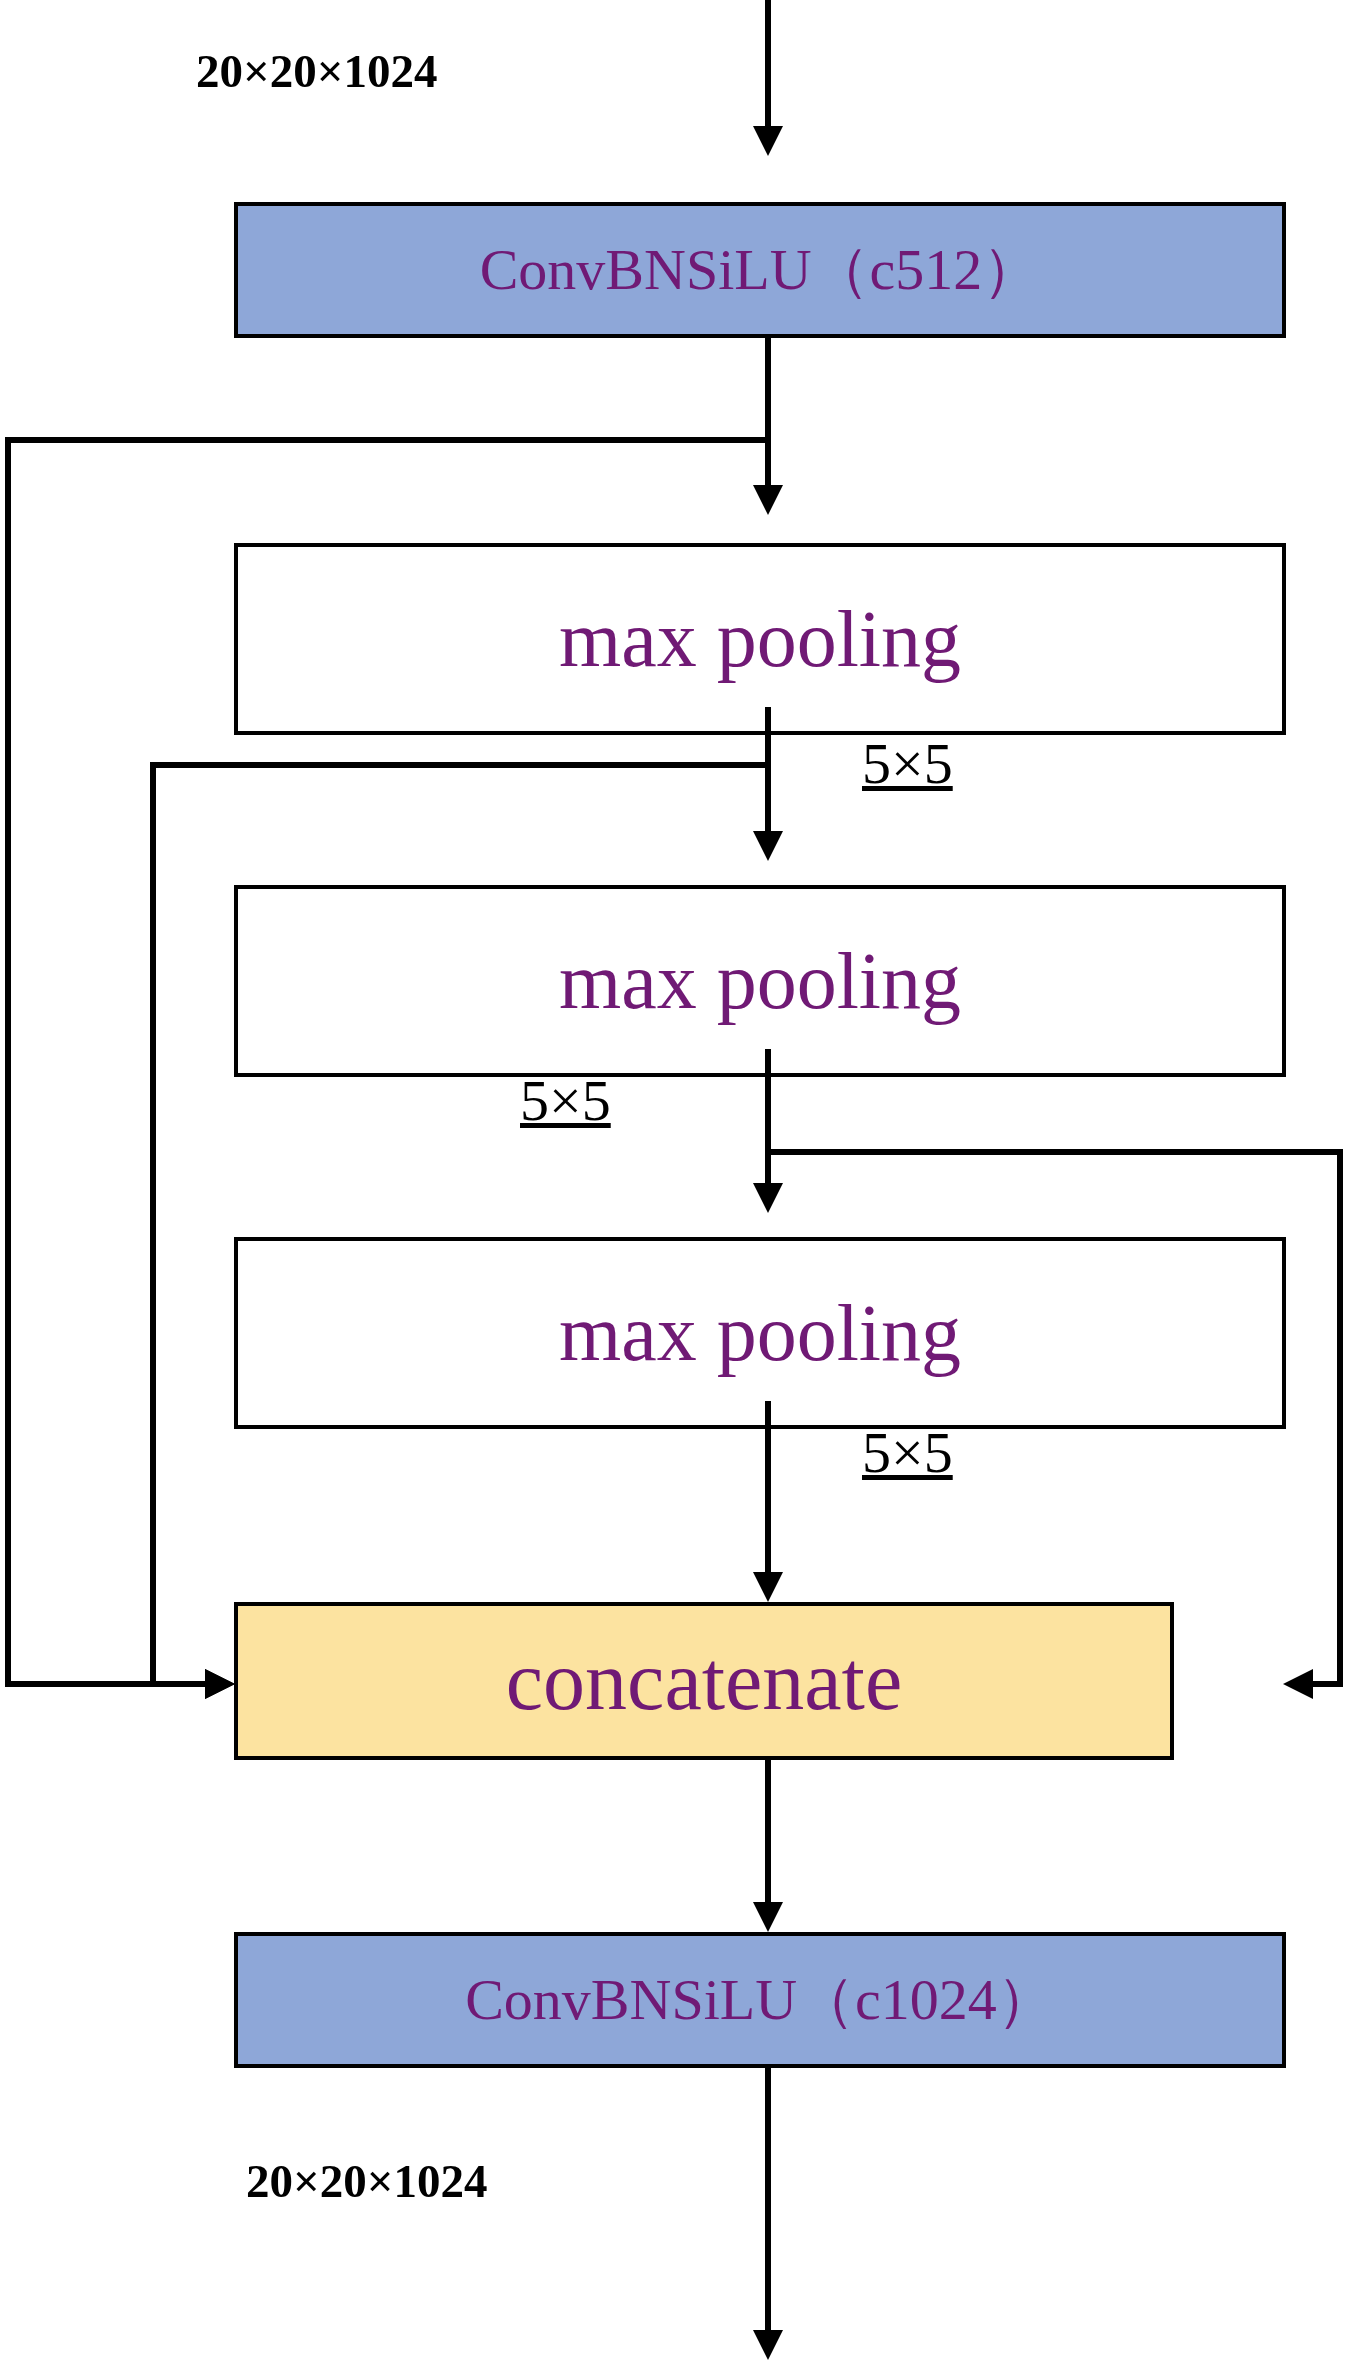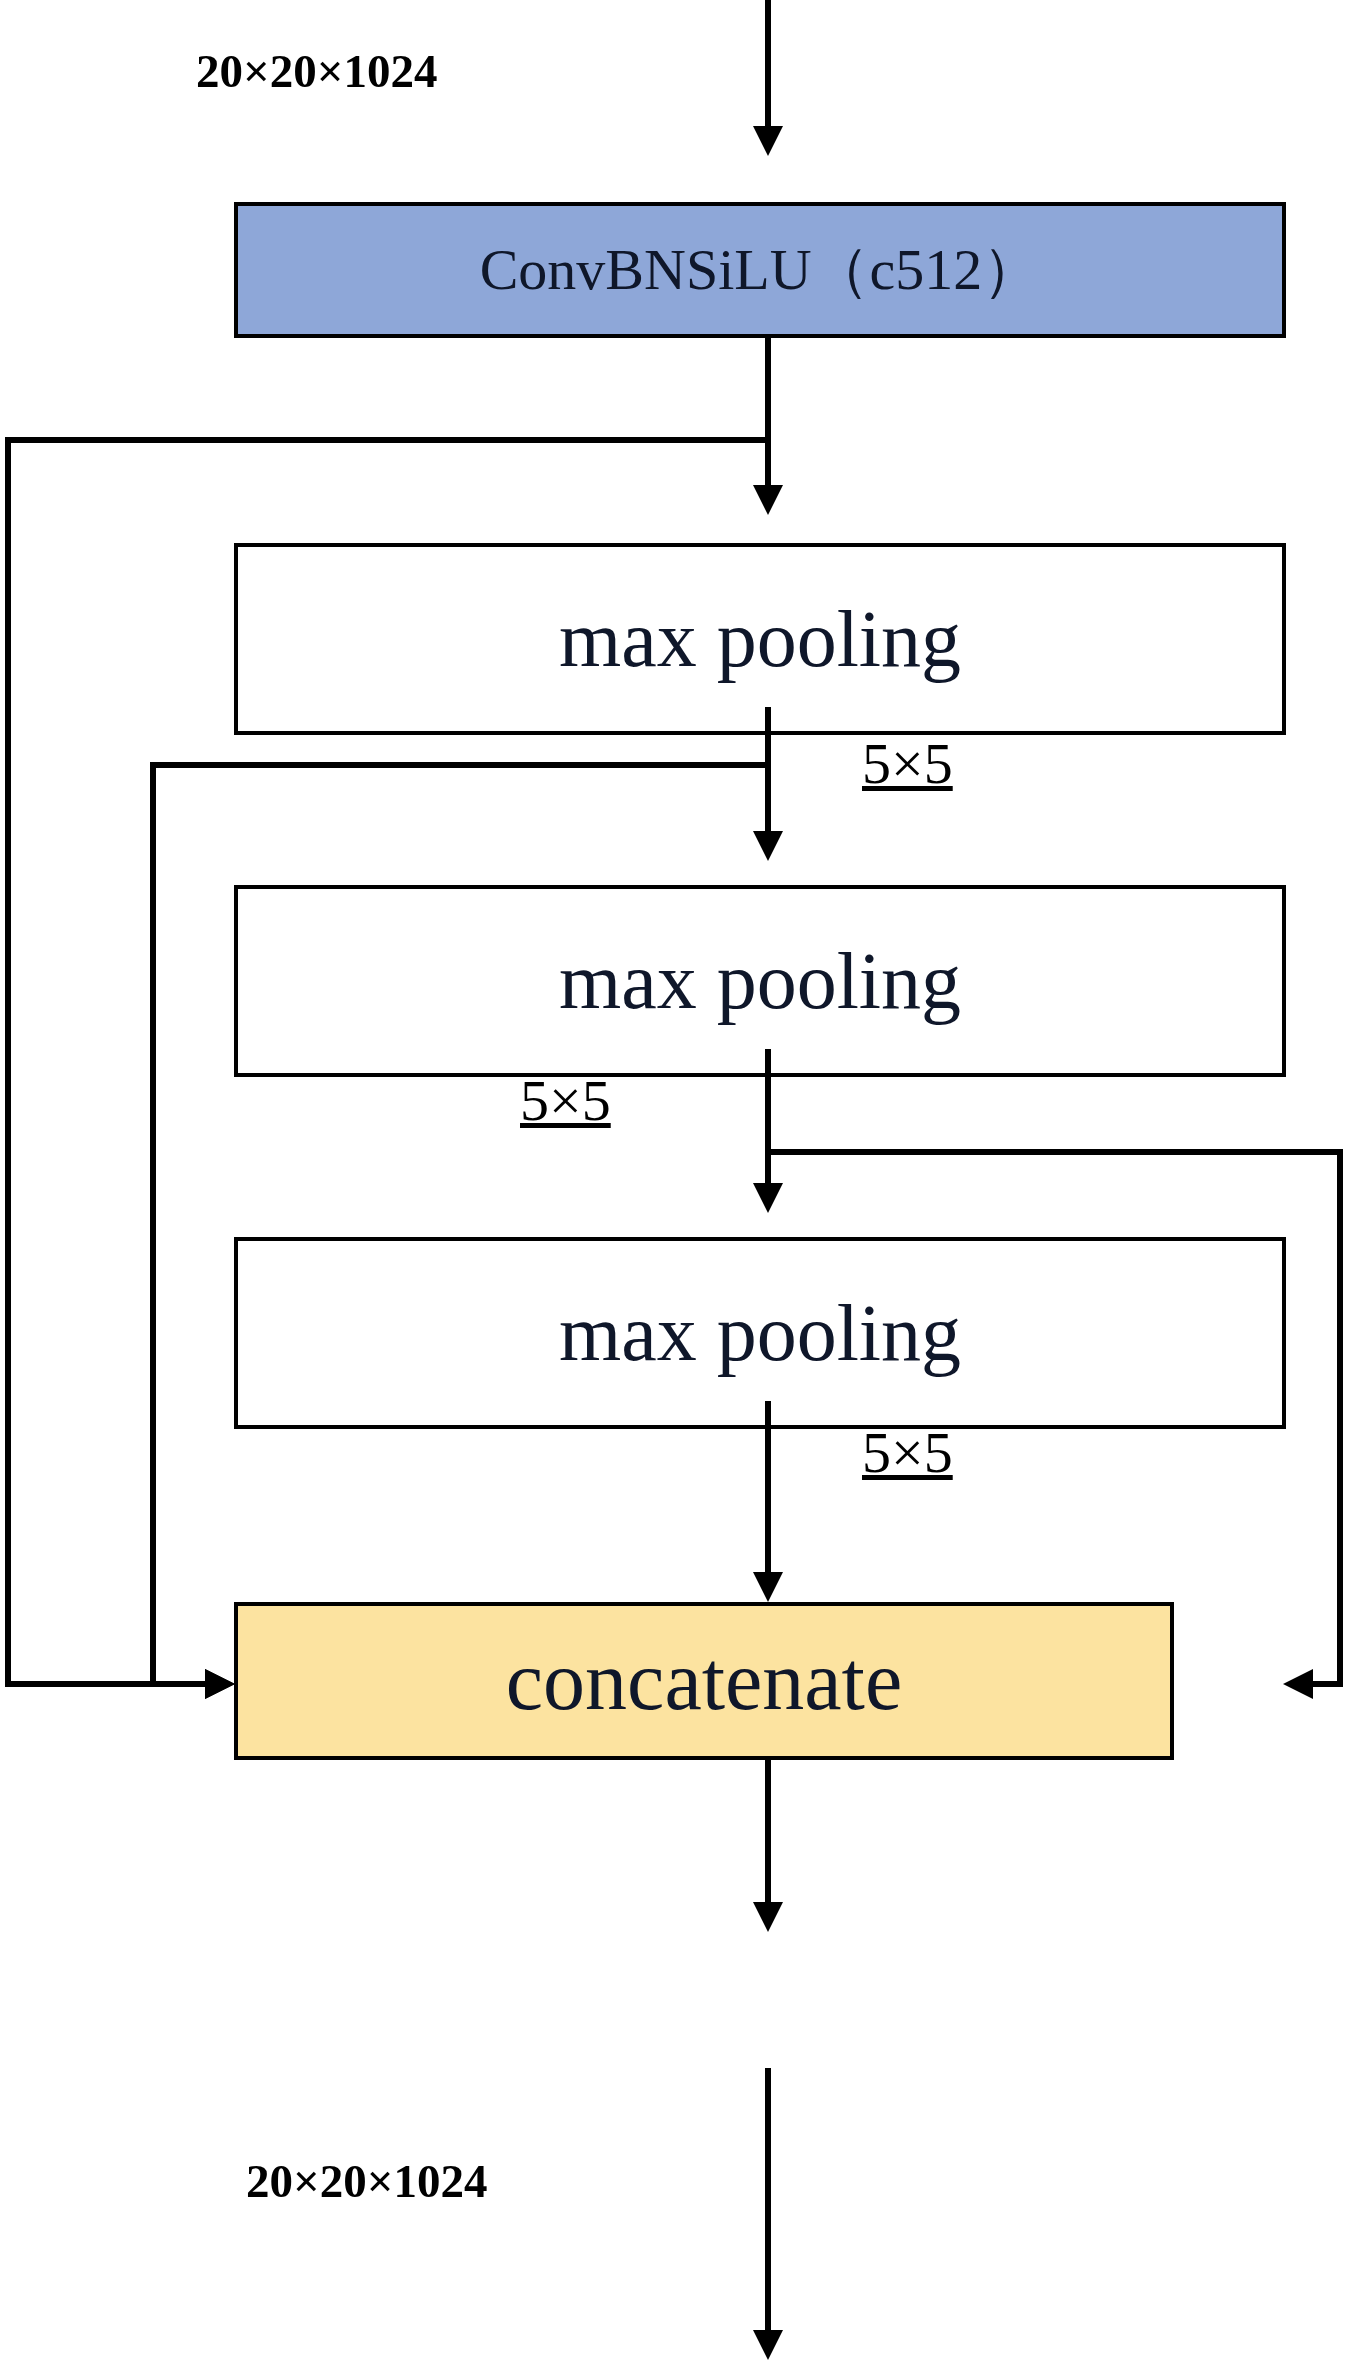--- a/index.html
+++ b/index.html
@@ -7,21 +7,21 @@
   #page{position:relative;width:1348px;height:2363px;background:#ffffff;overflow:hidden;}
 
   
   .node{
     position:absolute;
     box-sizing:border-box;
     border:4px solid #000000;
     display:flex;
     align-items:center;
     justify-content:center;
-    color:#0f172a;
+    color:#701a75;
     white-space:nowrap;
     line-height:1;
   }
   .node.blue{background:#8ea7d8;}
   .node.yellow{background:#fce3a0;}
   .node.white{background:#ffffff;margin-top:28px;}
 
   .lbl-conv{font-size:58px;}
   .lbl-pool{font-size:80px;}
   .lbl-cat{font-size:84px;}
@@ -118,19 +118,22 @@
 
   <div class="txt txt-k" style="left:862px; top:1424px;">5×5</div>
 
   <div class="node yellow" style="left:234px; top:1602px; width:940px; height:158px;">
     <span class="lbl-cat">concatenate</span>
   </div>
 
   <div class="ln vl" style="left:765px; top:1760px; height:145px;"></div>
   <div class="ah ah-down" style="left:753px; top:1902px;"></div>
 
+  <div class="node blue" style="left:234px; top:1932px; width:1052px; height:136px;">
+    <span class="lbl-conv">ConvBNSiLU（c1024）</span>
+  </div>
 
   <div class="ln vl" style="left:765px; top:2068px; height:265px;"></div>
   <div class="ah ah-down" style="left:753px; top:2330px;"></div>
 
   <div class="txt txt-dim" style="left:246px; top:2158px;">20×20×1024</div>
 
 </div>
 
 </body></html>

